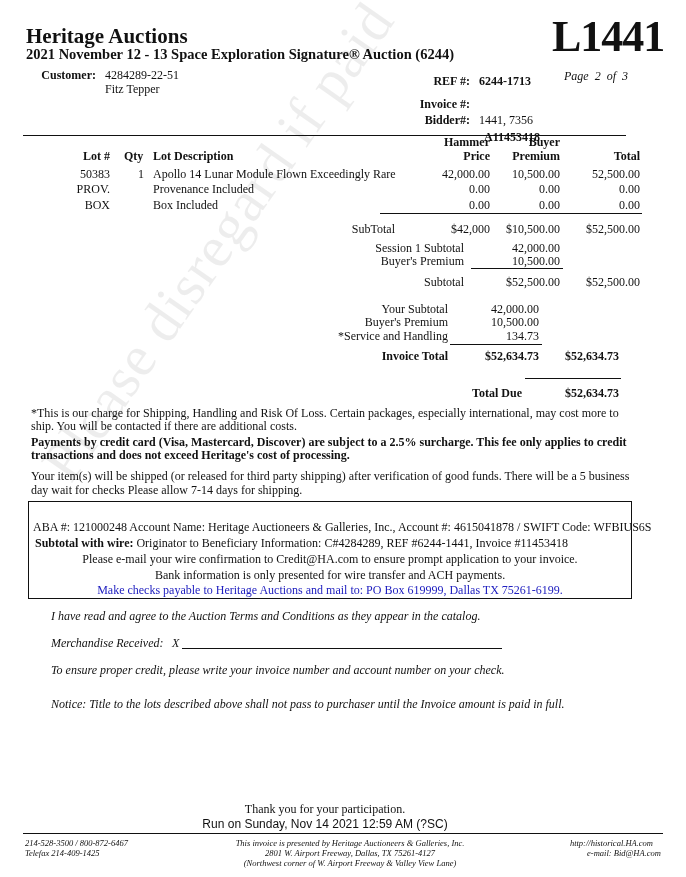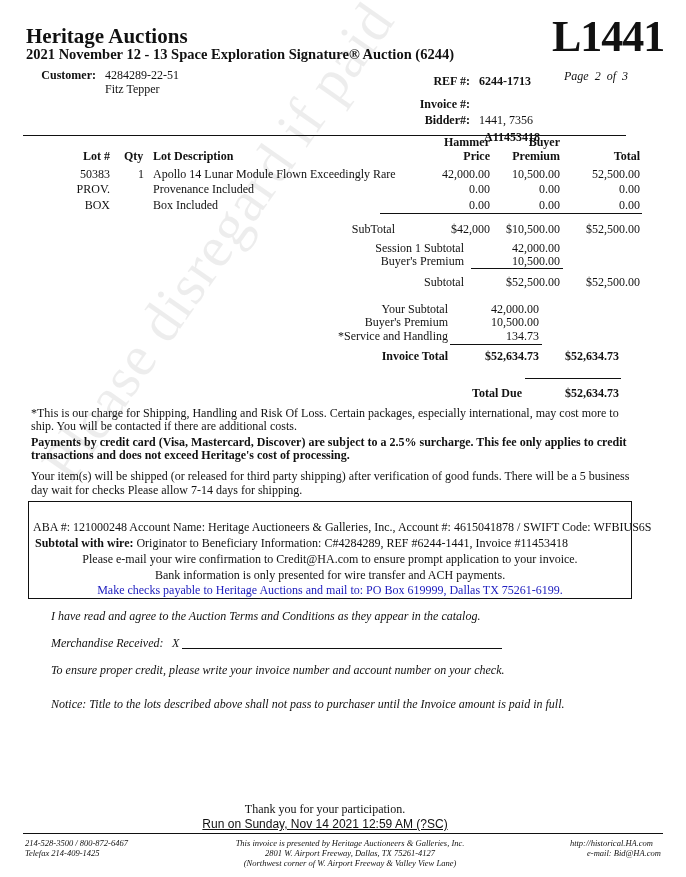--- a/index.html
+++ b/index.html
@@ -132,21 +132,21 @@
 </div>
 
 <div class="abs i f12" style="left:51px;top:609px;">I have read and agree to the Auction Terms and Conditions as they appear in the catalog.</div>
 <div class="abs i f12" style="left:51px;top:636px;">Merchandise Received:</div>
 <div class="abs i f12" style="left:172px;top:636px;">X</div>
 <div class="hr" style="left:182px;width:320px;top:648px;"></div>
 <div class="abs i f12" style="left:51px;top:650px;margin-top:47px;">Notice: Title to the lots described above shall not pass to purchaser until the Invoice amount is paid in full.</div>
 <div class="abs i f12" style="left:51px;top:663px;">To ensure proper credit, please write your invoice number and account number on your check.</div>
 
 <div class="abs f12 c" style="left:0;width:650px;top:802px;">Thank you for your participation.</div>
-<div class="abs f12 c sans" style="left:0;width:650px;top:817px;text-decoration:underline;">Run on Sunday, Nov 14 2021 12:59 AM (?SC)</div>
+<div class="abs f12 c sans" style="left:0;width:650px;top:817px;">Run on Sunday, Nov 14 2021 12:59 AM (?SC)</div>
 <div class="hr" style="left:23px;width:640px;top:833px;"></div>
 
 <div class="abs foot" style="left:25px;top:838px;">214-528-3500 / 800-872-6467</div>
 <div class="abs foot" style="left:25px;top:848px;">Telefax 214-409-1425</div>
 <div class="abs foot c" style="left:200px;width:300px;top:838px;">This invoice is presented by Heritage Auctioneers &amp; Galleries, Inc.</div>
 <div class="abs foot c" style="left:200px;width:300px;top:848px;">2801 W. Airport Freeway, Dallas, TX 75261-4127</div>
 <div class="abs foot c" style="left:200px;width:300px;top:858px;">(Northwest corner of W. Airport Freeway &amp; Valley View Lane)</div>
 <div class="abs foot r" style="left:532px;width:121px;top:838px;">http://historical.HA.com</div>
 <div class="abs foot r" style="left:540px;width:121px;top:848px;">e-mail: Bid@HA.com</div>
 

